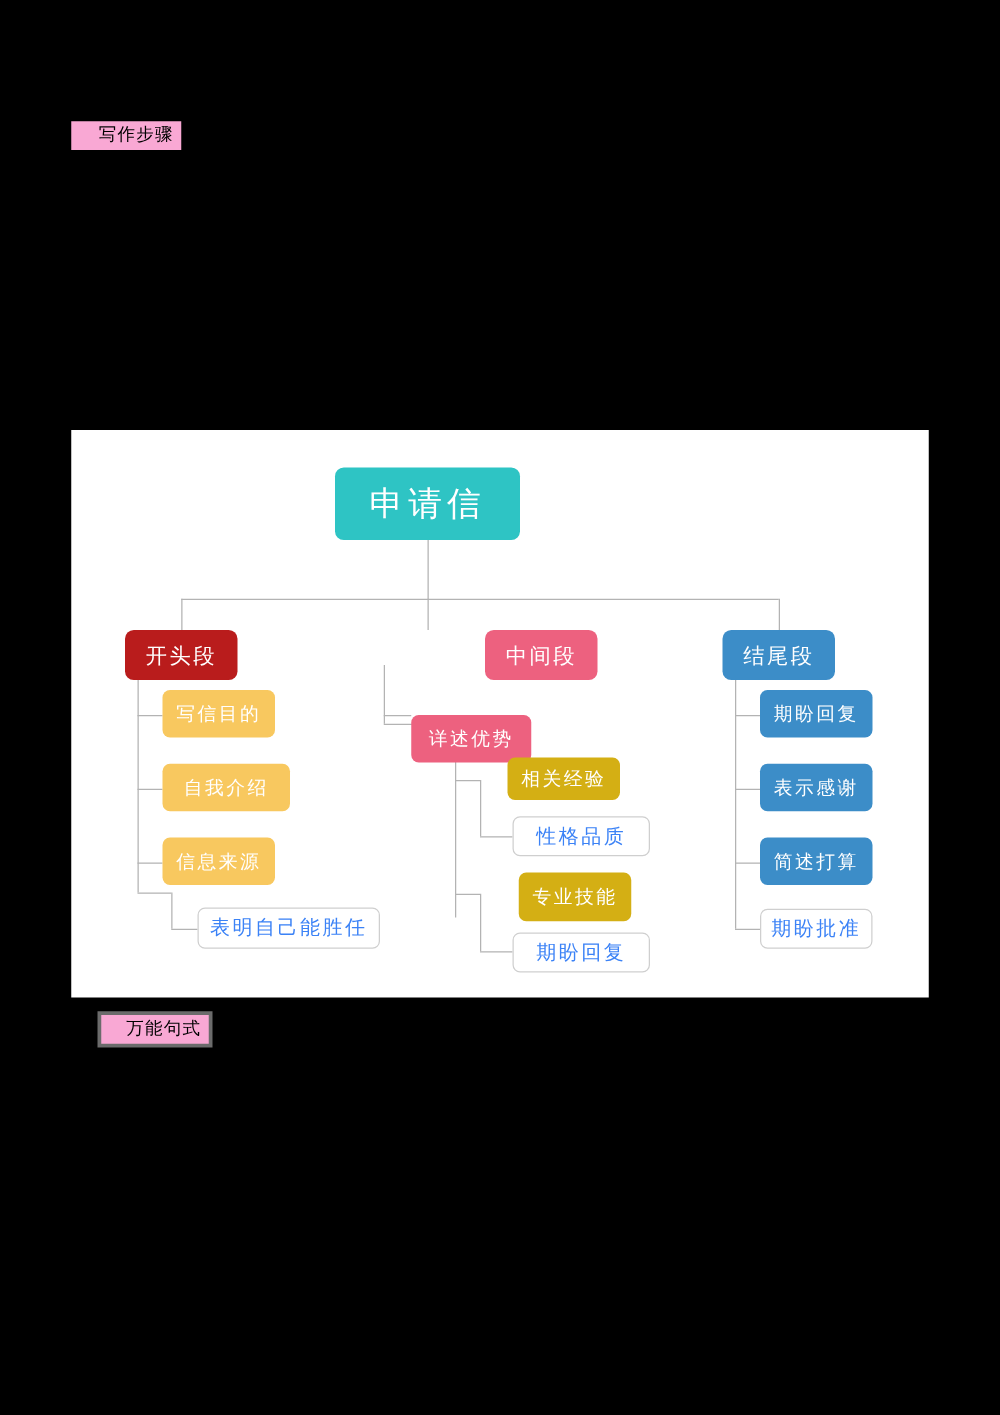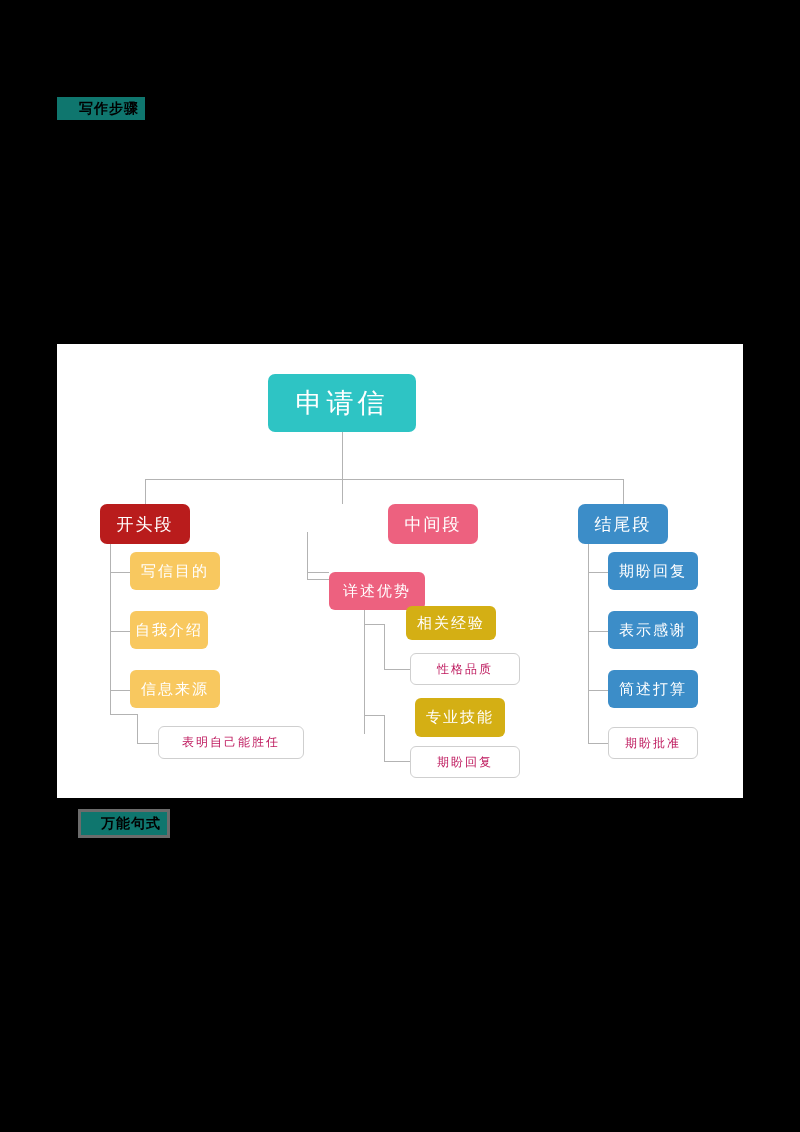--- a/index.html
+++ b/index.html
@@ -11,24 +11,24 @@
     width: 800px;
     height: 1132px;
     position: relative;
     overflow: hidden;
     font-family: "DejaVu Sans", "Liberation Sans", sans-serif;
   }
 
   
   .page-label {
     position: absolute;
-    background: #0f766e;
+    background: #f9a8d4;
     color: #000000;
     font-size: 14px;
-    font-weight: 700;
+    font-weight: 400;
     letter-spacing: 1px;
     line-height: 18px;
     padding: 2px 6px 3px 6px;
     white-space: nowrap;
     text-align: right;
   }
   #label-top {
     left: 57px;
     top: 97px;
     width: 76px;
@@ -95,24 +95,24 @@
   .node.amber2 { background: #F8C85F; }
   .node.gold   { background: #D4AF14; margin-left: 22px; }
   .node.lvl3 {
     color: #FFFFFF;
     border-radius: 6px;
     font-size: 15px;
     letter-spacing: 2px;
   }
   .node.leaf {
     background: #FFFFFF;
-    color: #be185d;
+    color: #3b82f6;
     border: 1px solid #cfcfcf;
     border-radius: 6px;
-    font-size: 12px;
+    font-size: 16px;
     letter-spacing: 2px;
   }
 </style>
 </head>
 <body>
 
 <div id="label-top" class="page-label">写作步骤</div>
 
 <div id="label-bottom" class="page-label">万能句式</div>
 
@@ -149,21 +149,21 @@
     <div class="ln-h" style="left:531px; top:287px; width:20px;"></div>
     <div class="ln-h" style="left:531px; top:346px; width:20px;"></div>
     <div class="ln-h" style="left:531px; top:399px; width:20px;"></div>
 
     <div class="node root" style="left:211px; top:30px; width:148px; height:58px;">申请信</div>
 
     <div class="node lvl2 amber" style="left:43px; top:160px; width:90px; height:40px;">开头段</div>
 
     <div class="node lvl3 amber2" style="left:73px; top:208px; width:90px; height:38px;">写信目的</div>
 
-    <div class="node lvl3 amber2" style="left:73px; top:267px; width:78px; height:38px;">自我介绍</div>
+    <div class="node lvl3 amber2" style="left:73px; top:267px; width:102px; height:38px;">自我介绍</div>
 
     <div class="node lvl3 amber2" style="left:73px; top:326px; width:90px; height:38px;">信息来源</div>
 
     <div class="node leaf" style="left:101px; top:382px; width:146px; height:33px;">表明自己能胜任</div>
 
     <div class="node lvl2 rose" style="left:295px; top:160px; width:90px; height:40px;margin-left:36px;">中间段</div>
 
     <div class="node lvl3 rose" style="left:272px; top:208px; width:96px; height:38px;margin-top:20px;">详述优势</div>
 
     <div class="node lvl3 gold" style="left:327px; top:262px; width:90px; height:34px;">相关经验</div>

